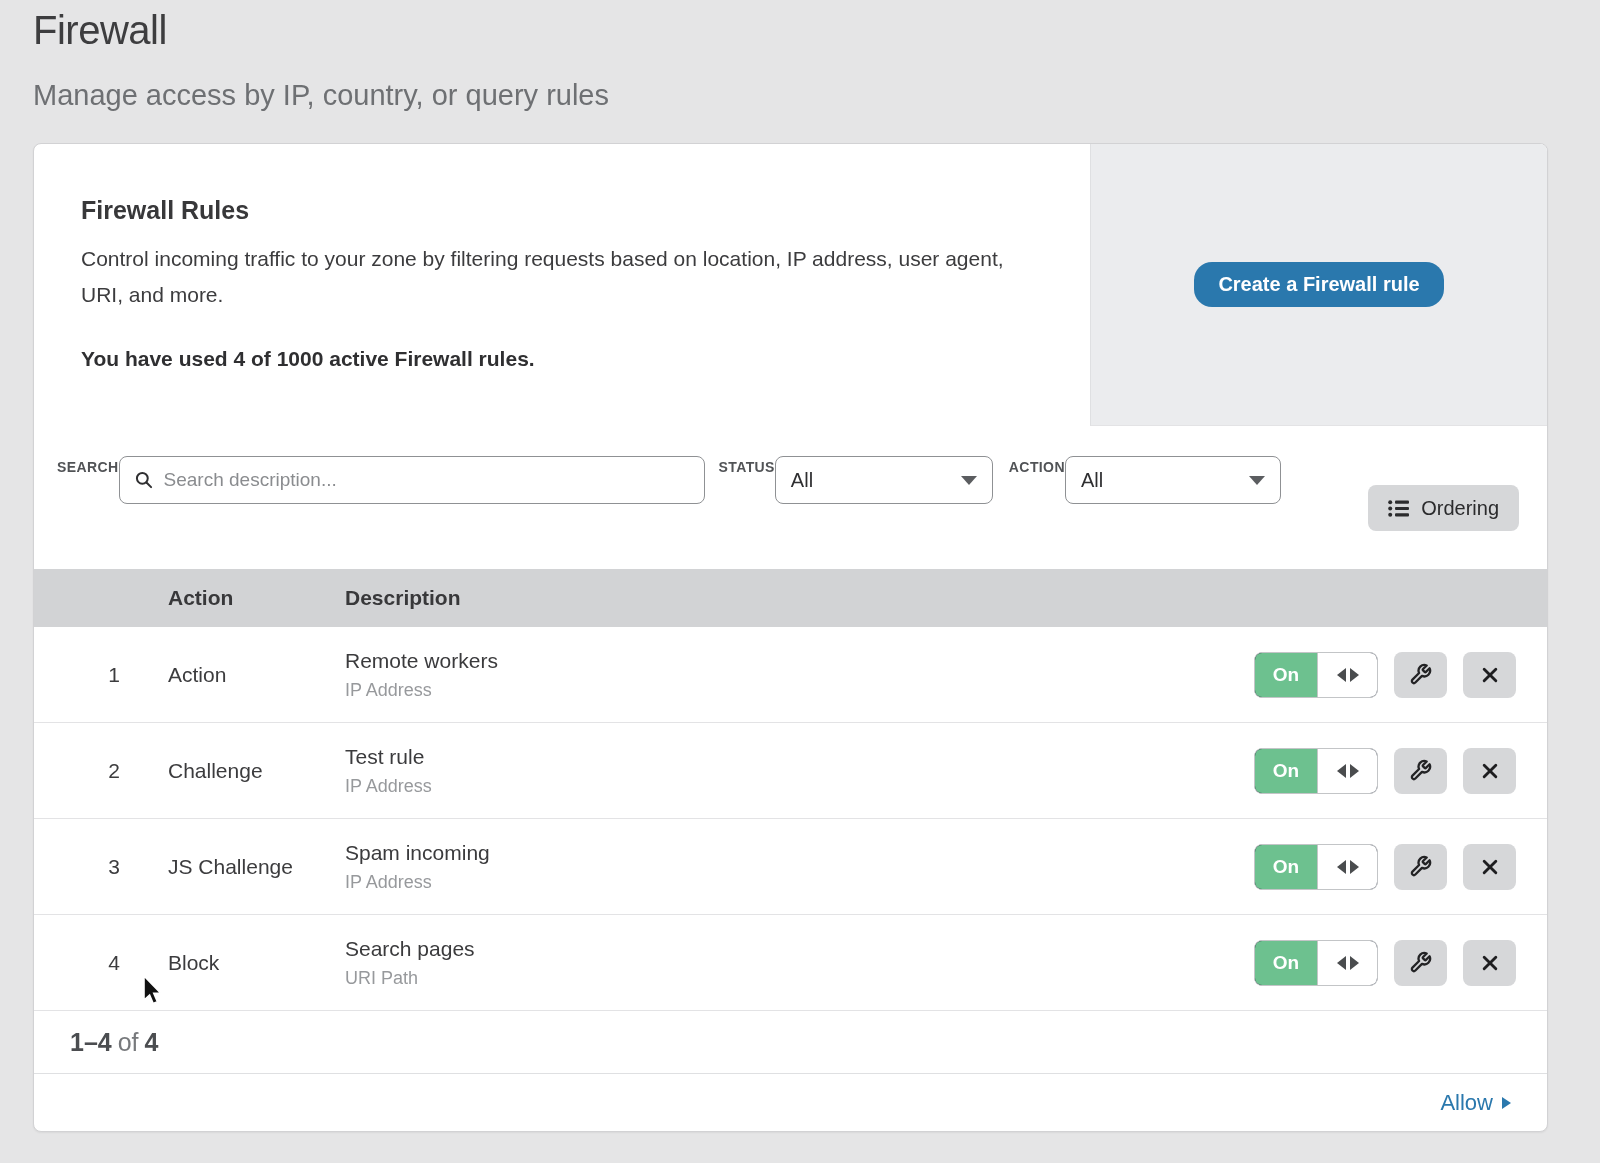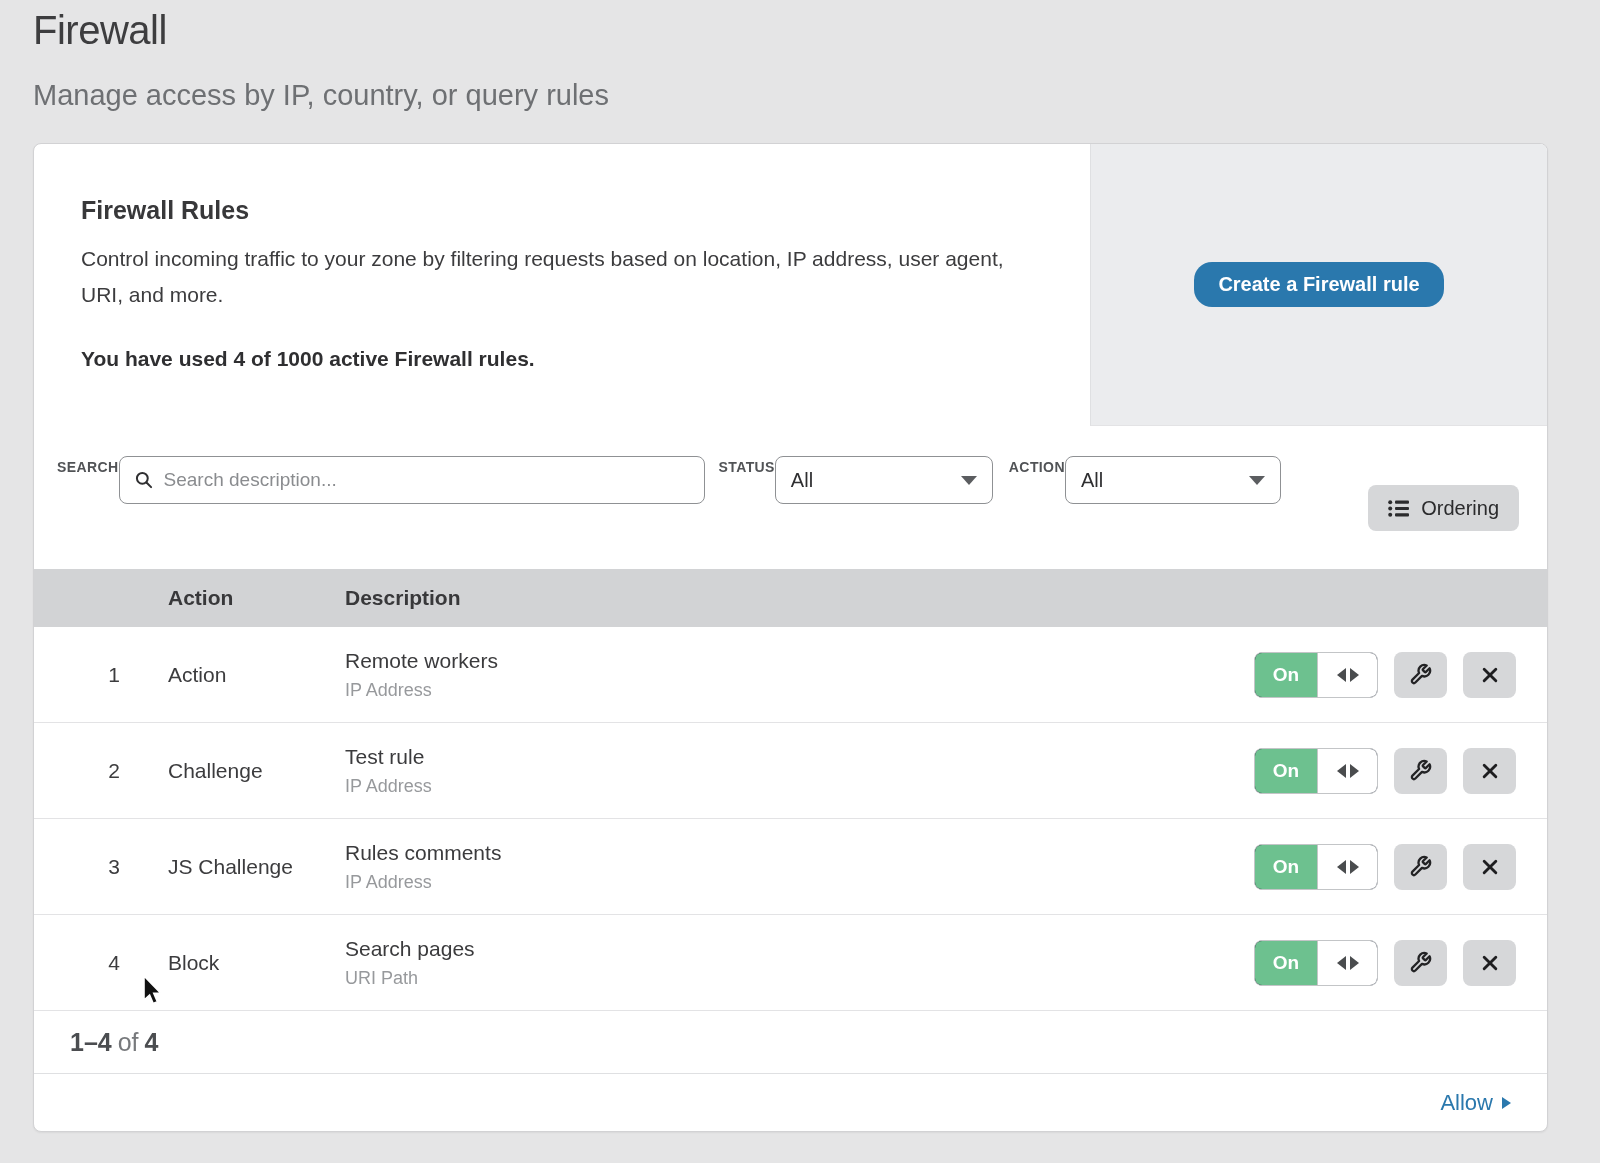--- a/index.html
+++ b/index.html
@@ -236,21 +236,21 @@
               <line x1="19" y1="5" x2="5" y2="19"></line>
           </svg>
         </button>
       </div>
     </div>
 
     <div class="trow">
       <div class="col-num">3</div>
       <div class="col-action">JS Challenge</div>
       <div class="col-desc">
-        <div class="desc-title">Rules comments</div>
+        <div class="desc-title">Spam incoming</div>
         <div class="desc-sub">IP Address</div>
       </div>
       <div class="row-controls">
         <div class="toggle-group">
           <div class="toggle-on">On</div>
           <div class="toggle-arrows">
             <span class="tri-left"></span>
             <span class="tri-right"></span>
           </div>
         </div>

